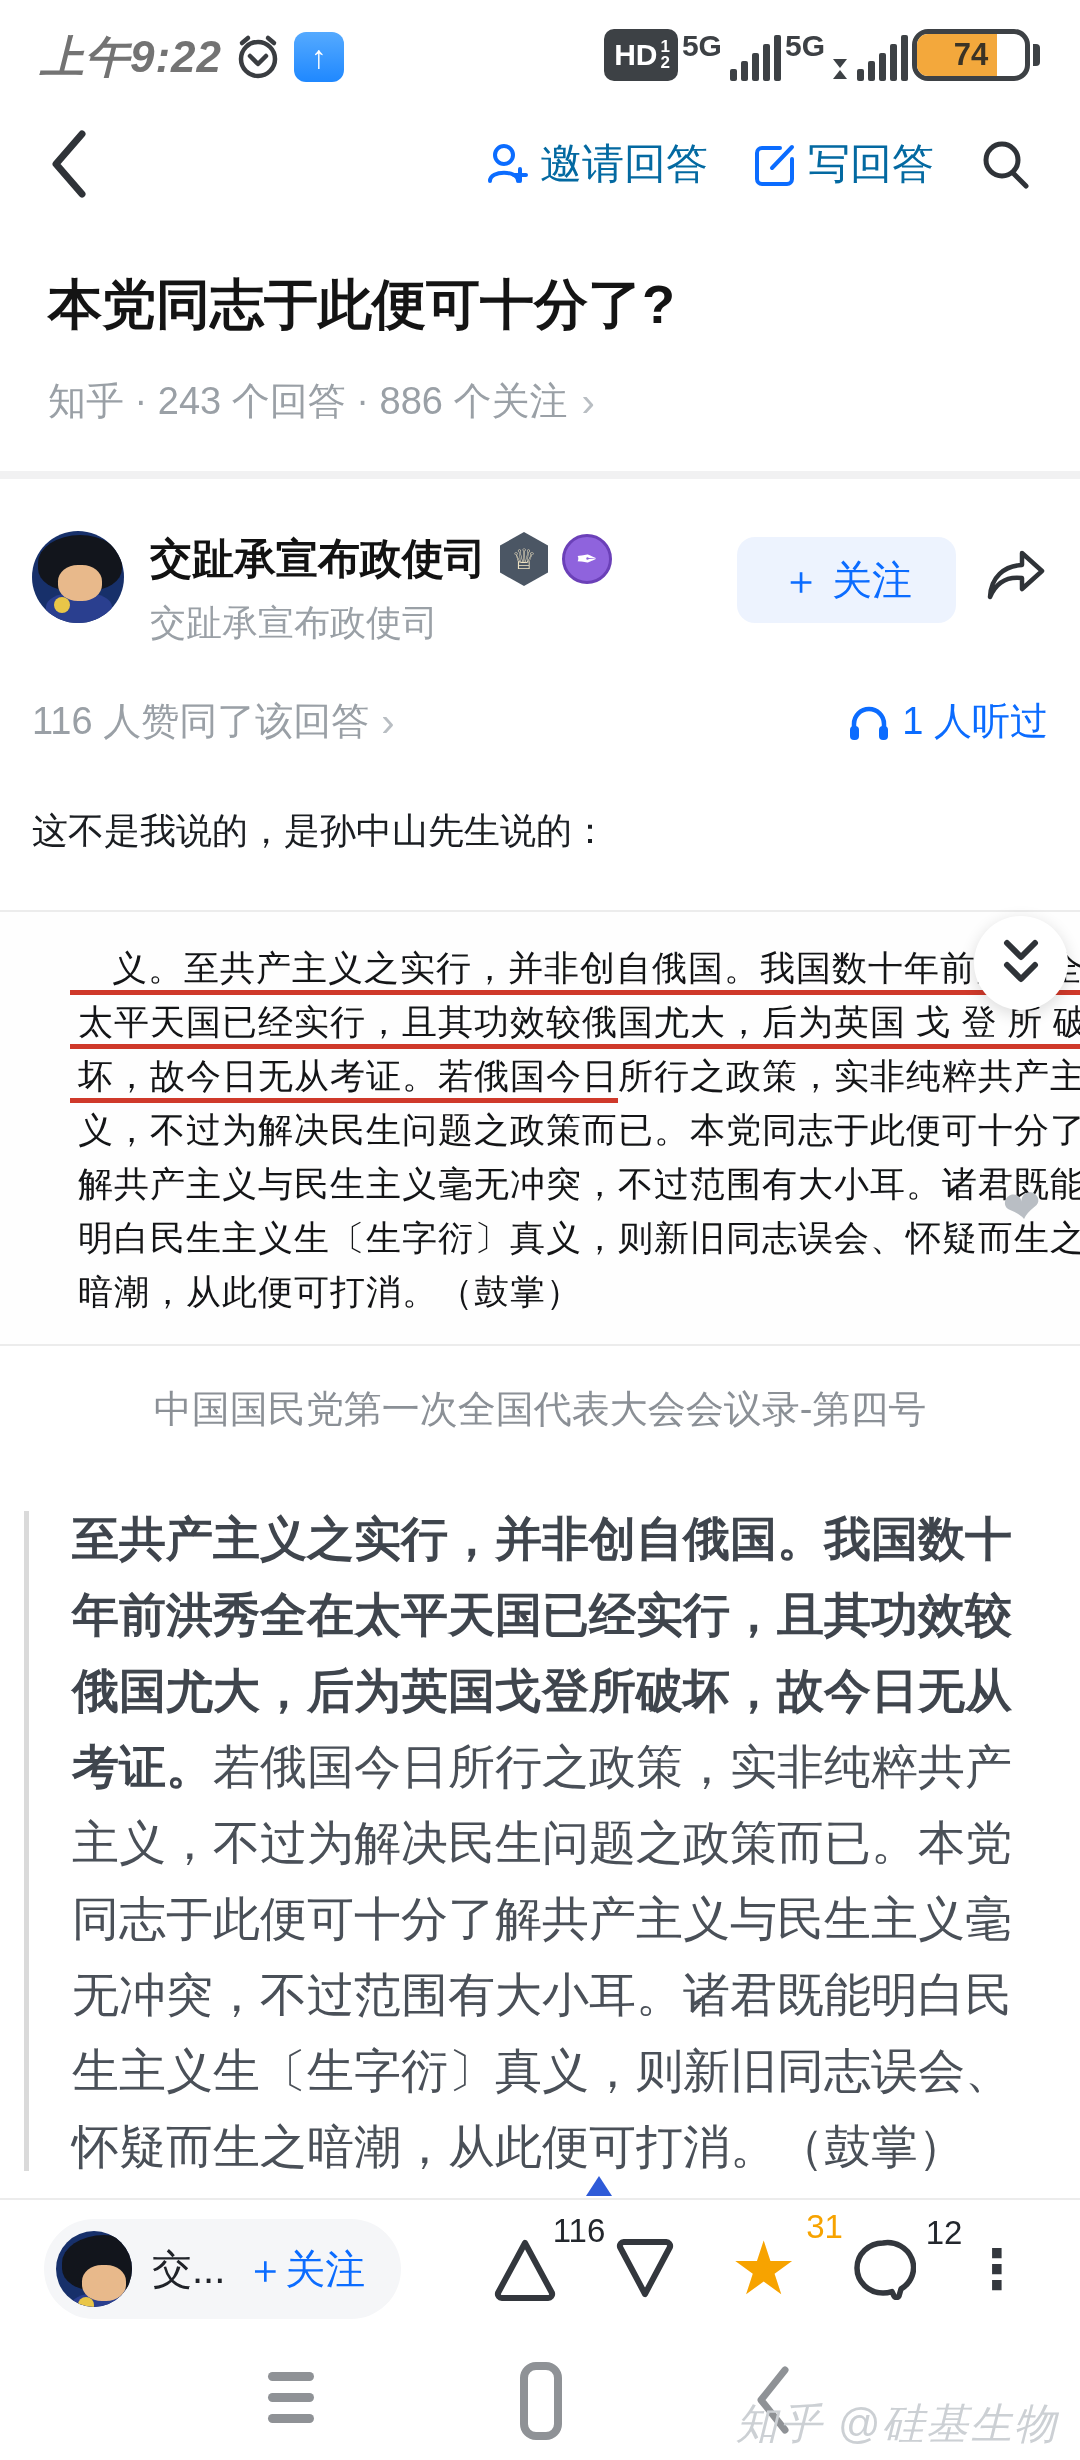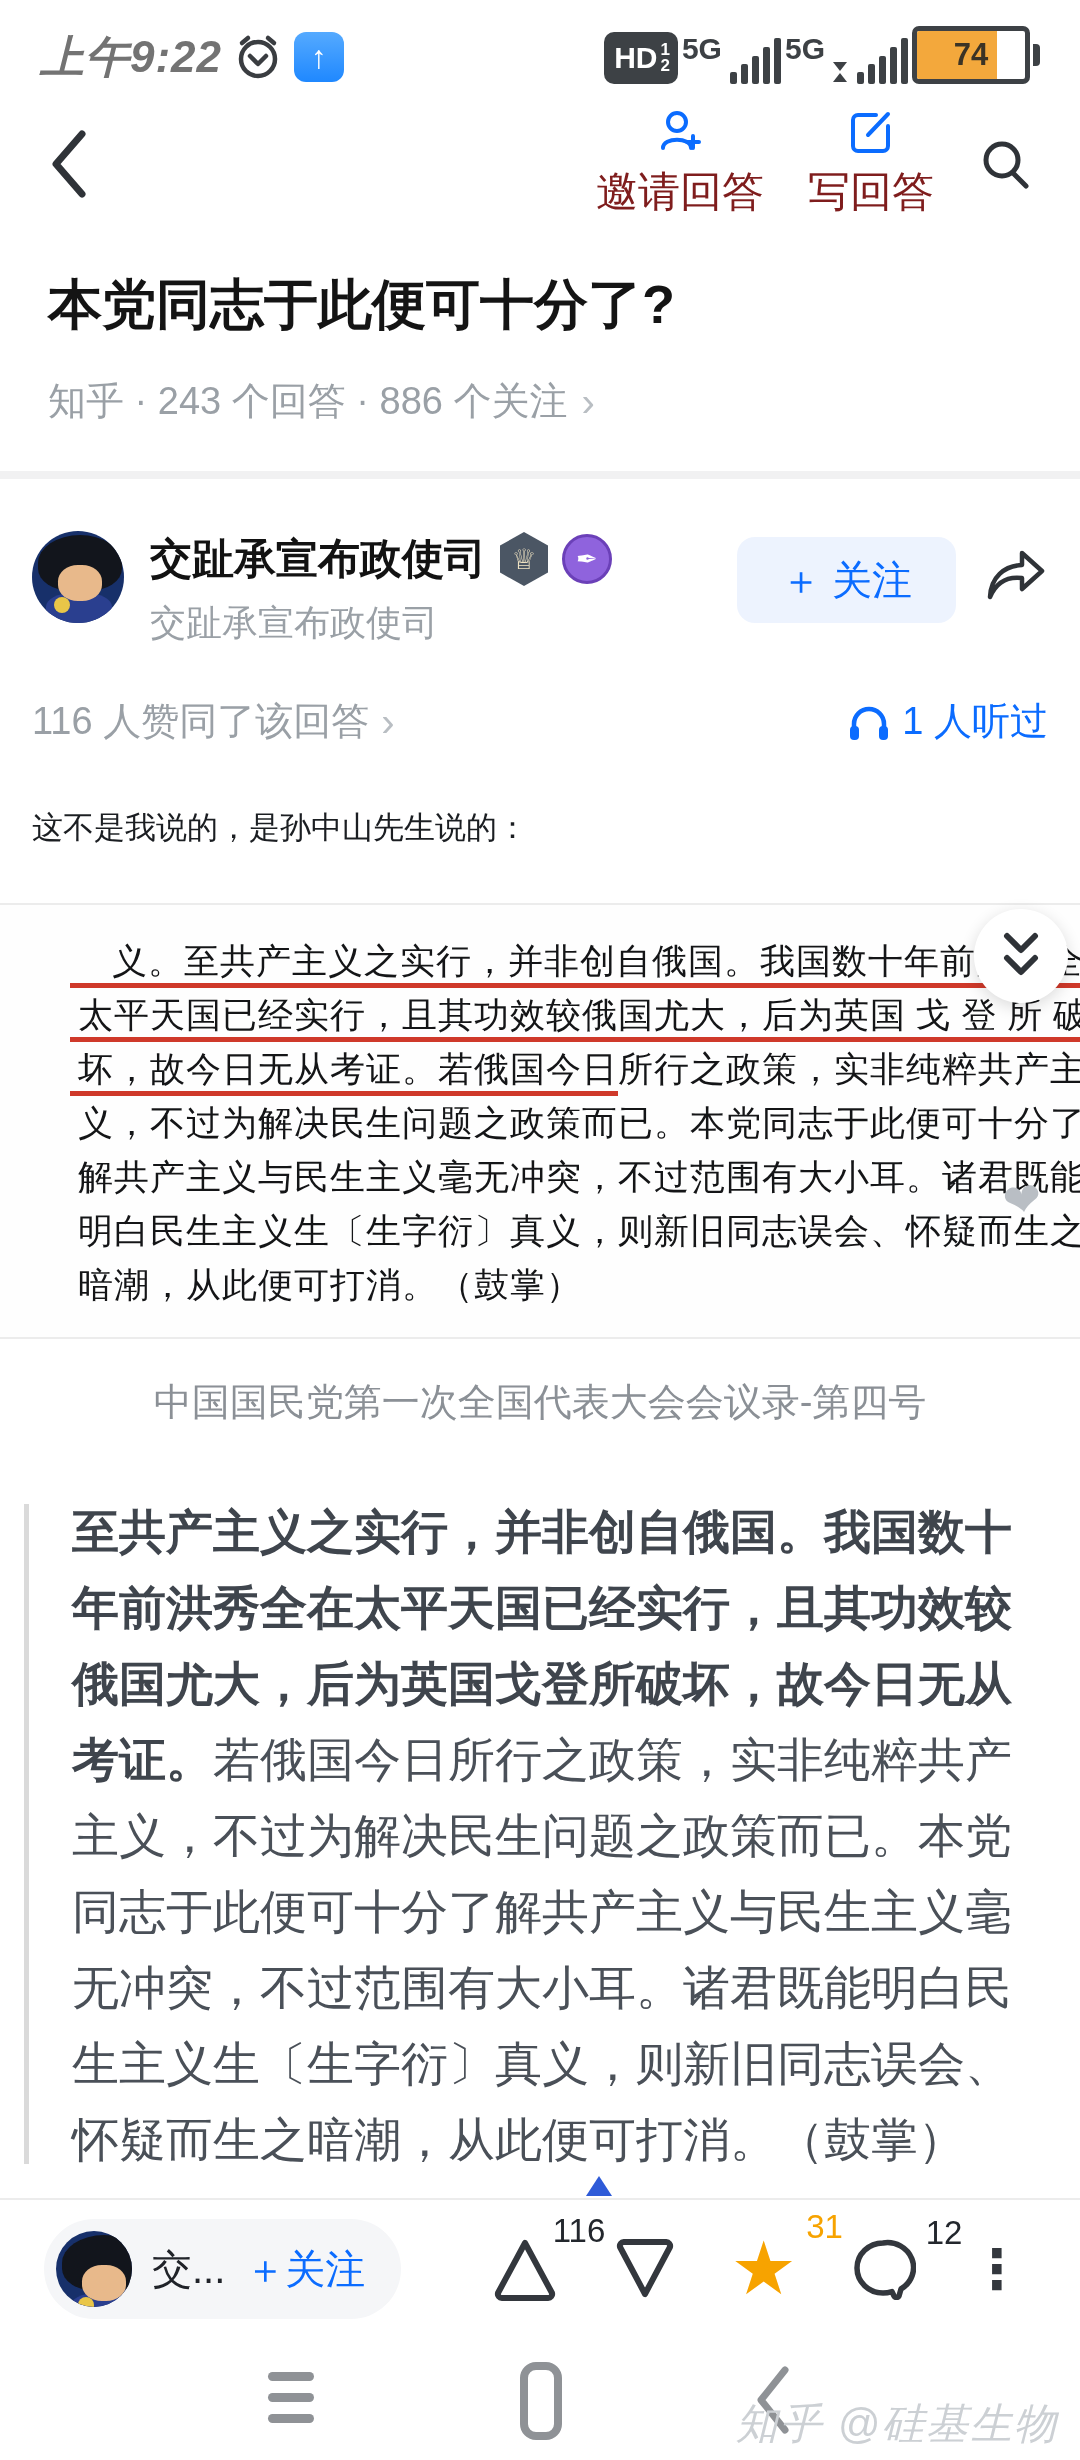--- a/index.html
+++ b/index.html
@@ -19,28 +19,28 @@
   .hd-badge { background:#3d4145; border-radius:10px; color:#fff; display:flex; align-items:center; padding:4px 8px 4px 10px; height:52px; }
   .hd-txt { font-size:30px; font-weight:800; }
   .hd-frac { display:flex; flex-direction:column; line-height:16px; font-size:17px; font-weight:700; margin-left:3px; }
   .sig { display:flex; align-items:flex-end; gap:8px; }
   .sig-5g { font-size:30px; font-weight:600; color:#3d4145; margin-bottom:18px; }
   .bars { display:flex; align-items:flex-end; gap:4px; height:46px; }
   .bars i { display:block; width:7px; background:#3d4145; border-radius:2px; }
   .arrs { display:flex; flex-direction:column; gap:2px; margin-right:2px; margin-bottom:2px; }
   .tri-dn { width:0;height:0;border-left:7px solid transparent;border-right:7px solid transparent;border-top:9px solid #3d4145; }
   .tri-up { width:0;height:0;border-left:7px solid transparent;border-right:7px solid transparent;border-bottom:9px solid #3d4145; }
-  .battery { position:relative; width:118px; height:58px; border:5px solid #3d4145; border-radius:7px; background:#fff; overflow:hidden; }
+  .battery { position:relative; width:118px; height:52px; border:5px solid #3d4145; border-radius:16px; background:#fff; overflow:hidden; }
   .batt-fill { position:absolute; left:0; top:0; bottom:0; width:74%; background:#f3a83c; }
   .batt-num { position:absolute; inset:0; display:flex; align-items:center; justify-content:center; font-size:31px; font-weight:800; color:#3b3325; }
   .batt-nub { width:7px; height:22px; background:#3d4145; border-radius:0 4px 4px 0; margin-left:3px; align-self:center; }
   
   .navbar { height:128px; display:flex; align-items:center; justify-content:space-between; padding:0 46px; }
   .nav-right { display:flex; align-items:center; gap:44px; }
-  .nav-act { display:flex; align-items:center; gap:10px; color:#7f1d1d; font-size:42px;flex-direction:column; }
+  .nav-act { display:flex; align-items:center; gap:10px; color:#0369a1; font-size:42px; }
   
   .question { padding:0 48px; }
   .q-title { margin-top:40px; font-size:54px; line-height:72px; font-weight:700; color:#141414; }
   .q-stats { margin-top:36px; font-size:38px; color:#9aa0a6; display:flex; align-items:center; gap:14px; }
   .chev { font-size:40px; color:#b9bec3; line-height:1; }
   .divider { margin-top:44px; height:8px; background:#f1f1f2; }
   
   .answer { padding:0 32px; position:relative; }
   .author-row { margin-top:52px; display:flex; align-items:flex-start; }
   .avatar { width:92px; height:92px; border-radius:50%; position:relative; overflow:hidden; background:#17306a; flex:none; }
@@ -54,21 +54,21 @@
   .badge-crown { width:48px; height:54px; background:#4b5664; clip-path:polygon(50% 0,100% 25%,100% 75%,50% 100%,0 75%,0 25%); display:flex; align-items:center; justify-content:center; color:#efe3c3; font-size:28px; }
   .badge-quill { width:50px; height:50px; border-radius:50%; background:#8f63dd; border:3px solid #6b40b8; color:#fff; display:flex; align-items:center; justify-content:center; font-size:26px; }
   .a-bio { margin-top:12px; font-size:36px; color:#9aa0a6; }
   .spacer { flex:1; }
   .follow-pill { margin-top:6px; height:86px; padding:0 44px; border-radius:18px; background:#edf3fe; color:#0b6cff; font-size:40px; display:flex; align-items:center; flex:none; }
   .share-btn { margin-left:28px; margin-top:16px; flex:none; }
   .meta-row { margin-top:48px; display:flex; align-items:center; justify-content:space-between; }
   .meta-left { font-size:38px; color:#9aa0a6; display:flex; align-items:center; gap:12px; }
   .meta-right { font-size:38px; color:#0b6cff; display:flex; align-items:center; gap:12px; }
   .ans-heading { margin-top:66px; font-size:46px; font-weight:700; color:#16181b; }
-  .ans-lead { margin-top:60px; font-size:31px; color:#1b1e22; }
+  .ans-lead { margin-top:60px; font-size:36px; color:#1b1e22; }
   
   .scan { margin-top:54px; margin-left:-48px; margin-right:-48px; position:relative; border-top:2px solid #ececec; border-bottom:2px solid #ececec; background:#fefefe; padding:30px 40px 24px 94px; }
   .scan-line { font-family:"Liberation Serif","DejaVu Serif",serif; font-size:35px; line-height:54px; color:#141517; letter-spacing:1px; position:relative; white-space:nowrap; }
   .scan-line.indent { padding-left:34px; }
   .u-full::after, .u-part::after { content:""; position:absolute; left:-8px; bottom:1px; height:5px; background:#cf392a; }
   .u-full::after { right:-36px; }
   .u-part::after { width:56%; }
   .expand-btn { position:absolute; top:4px; right:28px; width:94px; height:94px; border-radius:50%; background:#fff; box-shadow:0 4px 16px rgba(0,0,0,.14); display:flex; flex-direction:column; align-items:center; justify-content:center; }
   .heart { position:absolute; right:54px; top:268px; font-size:46px; color:#b9bec4; transform:rotate(-8deg); }
   .scan-caption { margin-top:38px; text-align:center; font-size:38px; color:#8b9096; }

